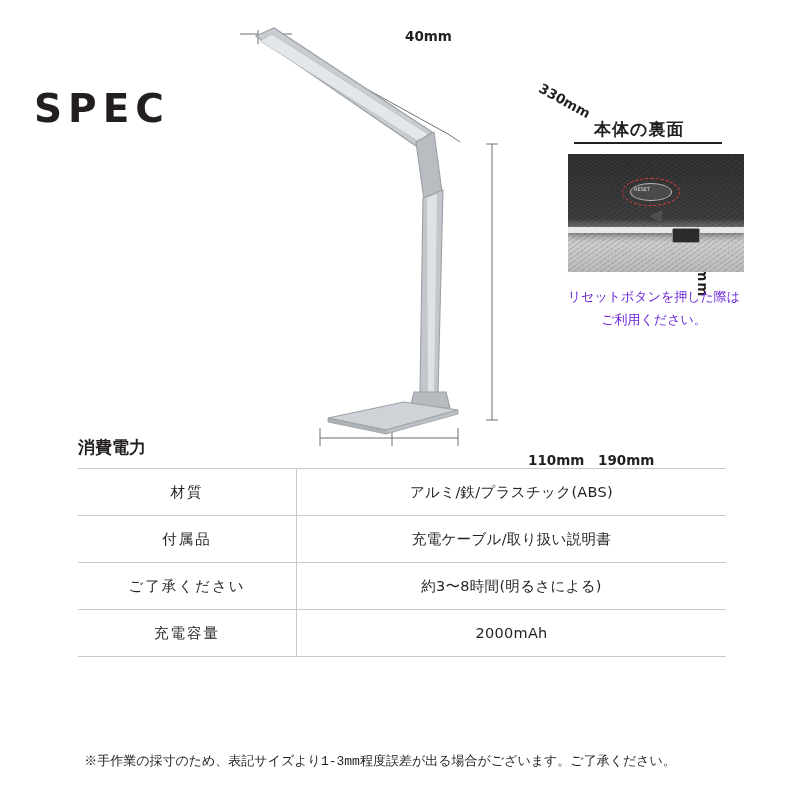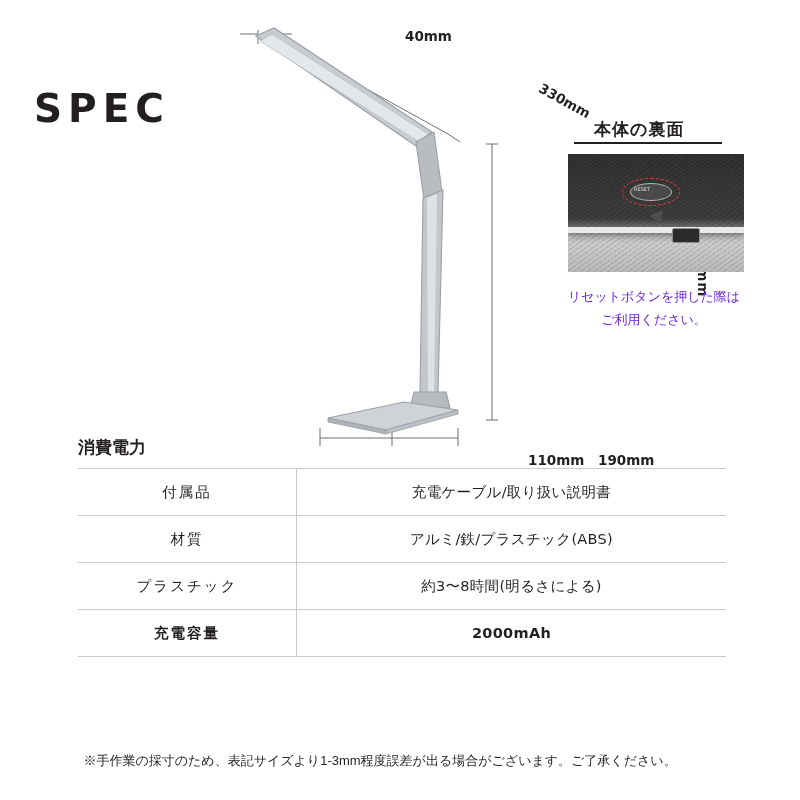--- a/index.html
+++ b/index.html
@@ -176,21 +176,20 @@
     top: 468px;
     width: 648px;
     border-collapse: collapse;
     font-family: "DejaVu Sans", sans-serif;
   }
   table.spec tr {
     border-top: 1px solid #c9c9c9;
   }
   table.spec tr:last-child {
     border-bottom: 1px solid #c9c9c9;
-    font-weight: bold;
   }
   table.spec td {
     height: 46px;
     font-size: 14.5px;
     color: #231f20;
     padding: 0;
   }
   td.key {
     width: 218px;
     text-align: center;
@@ -203,21 +202,21 @@
   }
 
   .footnote {
     position: absolute;
     left: 0;
     top: 752px;
     width: 760px;
     text-align: center;
     font-size: 13px;
     color: #231f20;
-    font-family: Liberation Sans, sans-serif;
+    font-family: Liberation Mono, monospace;
   }
 </style>
 </head>
 <body>
 
 <div class="page">
 
   <div class="spec-title">SPEC</div>
 
   <div class="lamp-area">
@@ -286,29 +285,29 @@
       <div>リセットボタンを押した際は</div>
       <div>ご利用ください。</div>
     </div>
   </div>
 
   <div class="table-heading">消費電力</div>
 
   <table class="spec">
     <tbody>
       <tr>
+        <td class="key">材質</td>
+        <td class="val">アルミ/鉄/プラスチック(ABS)</td>
+      </tr>
+      <tr>
         <td class="key">付属品</td>
         <td class="val">充電ケーブル/取り扱い説明書</td>
       </tr>
       <tr>
-        <td class="key">材質</td>
-        <td class="val">アルミ/鉄/プラスチック(ABS)</td>
-      </tr>
-      <tr>
-        <td class="key">プラスチック</td>
+        <td class="key">ご了承ください</td>
         <td class="val">約3〜8時間(明るさによる)</td>
       </tr>
       <tr>
         <td class="key">充電容量</td>
         <td class="val">2000mAh</td>
       </tr>
     </tbody>
   </table>
 
   <div class="footnote">※手作業の採寸のため、表記サイズより1-3mm程度誤差が出る場合がございます。ご了承ください。</div>

